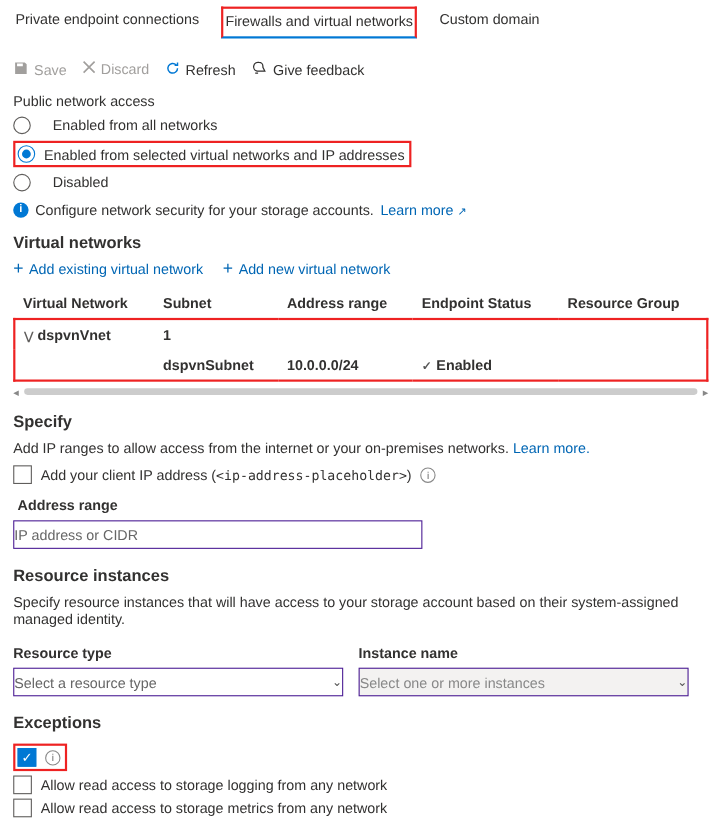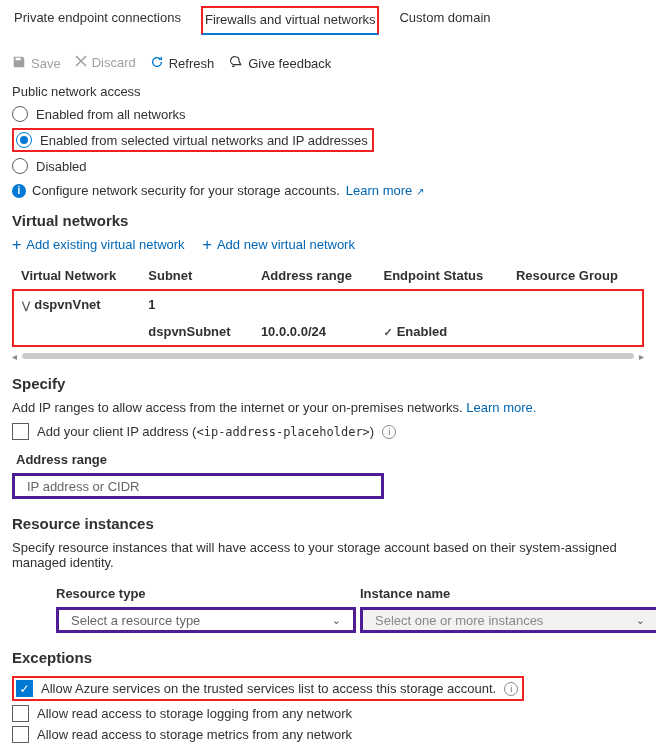--- a/index.html
+++ b/index.html
@@ -13,21 +13,21 @@
   }
   .tabs { display: flex; gap: 18px; margin-bottom: 10px; }
   .tab { padding: 4px 2px 6px 2px; cursor: pointer; color: #323130; position: relative; }
   .tab.active { border-bottom: 2px solid #0078d4; color:#323130; font-weight:400;}
   .red-box { border: 2px solid #e22; padding-left:2px; padding-right:2px; }
 
   .toolbar { display: flex; gap: 14px; margin: 20px 0 12px 0; align-items: flex-start;}
   .tool { display:flex; align-items:center; gap:5px; cursor:pointer; font-size:13px;}
   .tool.disabled { color:#a19f9d; cursor:default;}
   .section-label { font-size: 13px; margin: 6px 0 4px 0; }
-  .radio-row { display:flex; align-items:center; gap:8px; padding:3px 0;}
+  .radio-row { display:flex; gap:20px; padding:3px 0;}
   .radio-outer { width:16px; height:16px; border-radius:50%; border:1px solid #605e5c; display:flex; align-items:center; justify-content:center;}
   .radio-outer.checked { border-color:#0078d4;}
   .radio-inner { width:8px; height:8px; border-radius:50%; background:#0078d4;}
   .radio-sel-box { border:2px solid #e22; display:inline-flex; align-items:center; gap:8px; padding:2px 4px 2px 2px; }
 
   .info-row { display:flex; align-items:center; gap:6px; margin:6px 0 14px 0;}
   .info-icon { width:14px; height:14px; border-radius:50%; background:#0078d4; color:#fff; font-size:10px; display:flex; align-items:center; justify-content:center; font-weight:bold;}
   .link { color:#0066b4; cursor:pointer; }
   .ext-icon { font-size:10px; color:#0066b4; }
 
@@ -48,26 +48,26 @@
   .scrollbar-arrows { position:absolute; width:100%; display:flex; justify-content:space-between; font-size:10px; color:#888;}
 
   .desc { font-size:13px; color:#323130; margin-bottom:6px;}
   .chk-row { display:flex; align-items:center; gap:8px; padding:2px 0;}
   .chk { width:17px; height:17px; border:1px solid #605e5c; display:flex; align-items:center; justify-content:center;}
   .chk.checked { background:#0078d4; border-color:#0078d4; color:#fff; font-size:12px;}
   .ip-placeholder { font-family:Consolas,monospace; font-size:12px;}
   .gray-i { width:14px;height:14px;border-radius:50%;border:1px solid #888;color:#666;font-size:9px;display:inline-flex;align-items:center;justify-content:center;}
 
   .field-label { font-weight:600; font-size:13px; margin:10px 0 6px 4px;}
-  input.txt, .sel { width:372px; height:26px; border:3px solid #4c1d95; padding:2px 12px; font-size:13px; font-family:inherit;}
+  input.txt, .sel { width:372px; height:26px; border:1px solid #4c1d95; padding:2px 0; font-size:13px; font-family:inherit;}
   input.txt::placeholder, .sel.placeholder { color:#666;}
   .sel { display:flex; align-items:center; justify-content:space-between; background:#fff;}
   .sel.readonly { background:#f3f2f1; color:#888;}
   .sel-chev { color:#555; font-size:11px;}
-  .two-col { display:flex; gap:4px; margin-top:6px;margin-left:44px;}
+  .two-col { display:flex; gap:14px; margin-top:6px;}
   .two-col .col { flex:0 0 auto;}
   .two-col .col .field-label{ margin-left:0;}
   .col1 .sel{ width:300px;}
   .col2 .sel{ width:300px;}
 
   .exc-box { border:2px solid #e22; display:flex; align-items:center; gap:8px; padding:2px 4px 2px 2px; width:fit-content;}
   .mb4{margin-bottom:4px;}
 </style>
 </head>
 <body>
@@ -228,21 +228,20 @@
     </div>
   </div>
 </div>
 
 
 <h3 class="sec" style="margin-top:16px">Exceptions</h3>
 
 <div class="chk-row">
   <div class="exc-box">
     <div class="chk checked">✓</div>
-    <span>Allow Azure services on the trusted services list to access this storage account.</span>
     <span class="gray-i">i</span>
   </div>
 </div>
 <div class="chk-row">
   <div class="chk"></div>
   <span>Allow read access to storage logging from any network</span>
 </div>
 <div class="chk-row">
   <div class="chk"></div>
   <span>Allow read access to storage metrics from any network</span>

